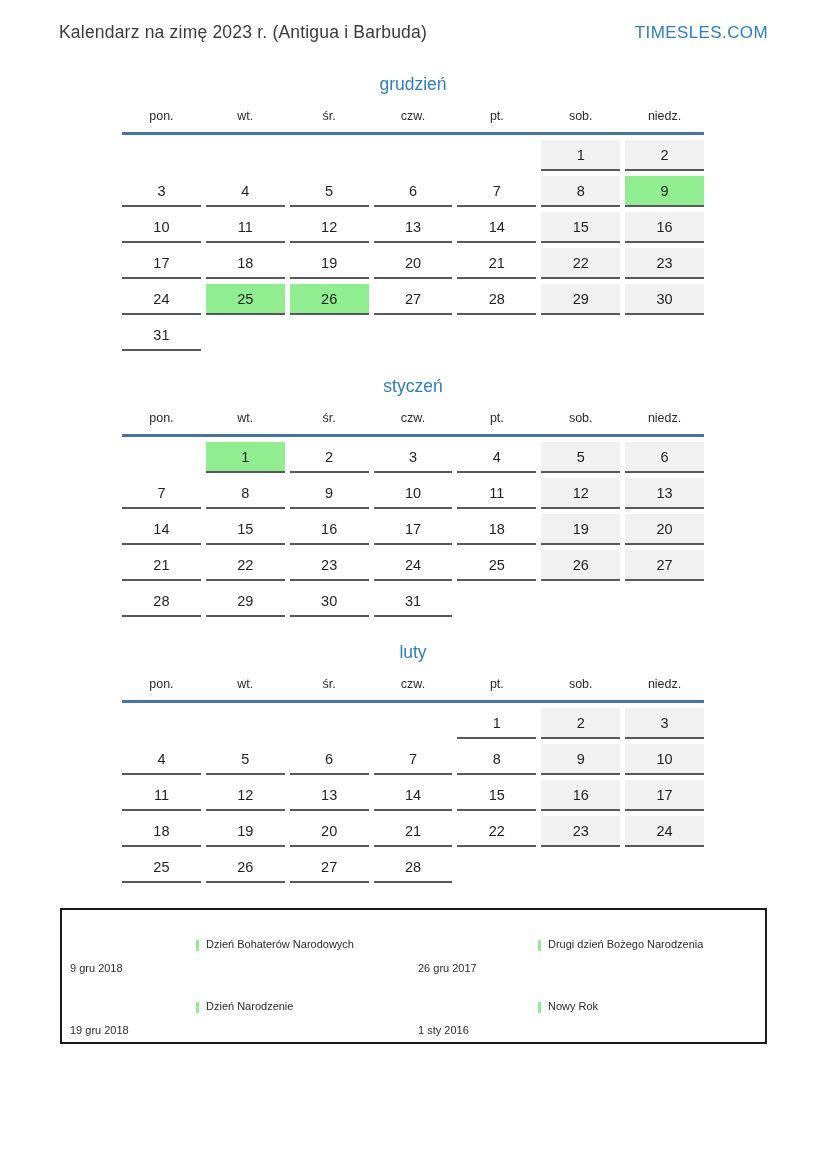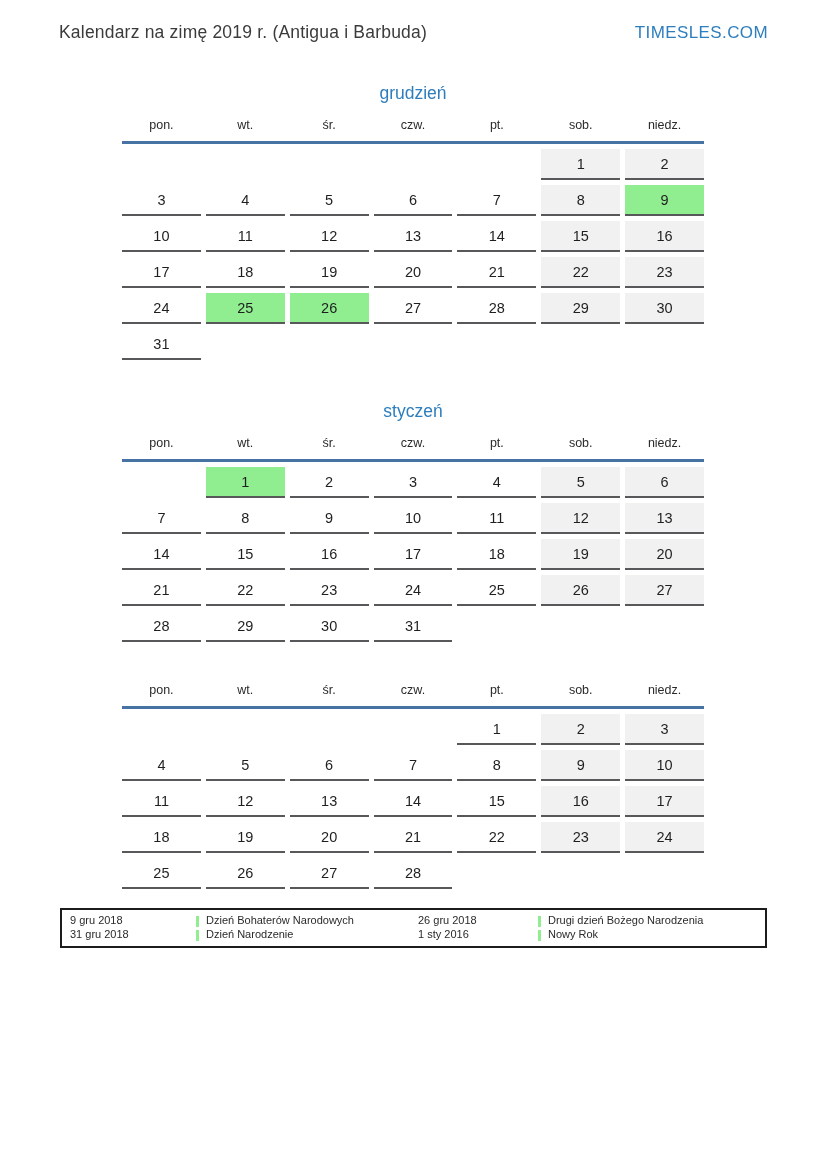--- a/index.html
+++ b/index.html
@@ -36,22 +36,22 @@
   .site-link {
     font-size: 17px;
     color: var(--blue);
     text-decoration: none;
     letter-spacing: 0.4px;
   }
   .calendar {
     width: 582px;
     margin-left: 122px;
   }
-  .month { margin-top: 40px; }
-  .month:first-child { margin-top: 39px; }
+  .month { margin-top: 24px; }
+  .month:first-child { margin-top: 30px; }
   .month-title {
     text-align: center;
     font-size: 17.5px;
     font-weight: normal;
     color: var(--blue);
     height: 23px;
     line-height: 23px;
   }
   .weekday-row {
     display: grid;
@@ -99,40 +99,41 @@
     padding: 4px 8px 5px 8px;
     display: grid;
     grid-template-columns: 126px 222px 120px 1fr;
     row-gap: 1px;
     font-size: 11px;
     color: #2a2a2a;
     align-items: center;
   }
   .legend-date {
     line-height: 13px;
+    margin-top: 48px;
   }
   .legend-name {
     display: flex;
     align-items: flex-end;
     line-height: 13px;
   }
   .legend-swatch {
     display: inline-block;
     width: 3px;
     height: 11px;
     background: var(--green);
     margin-right: 7px;
     flex: 0 0 3px;
   }
 </style>
 </head>
 <body>
 
 <div class="top-bar">
-  <h1 class="page-title">Kalendarz na zimę 2019 r. (Antigua i Barbuda)</h1>
+  <h1 class="page-title">Kalendarz na zimę 2023 r. (Antigua i Barbuda)</h1>
   <a class="site-link" href="#">TIMESLES.COM</a>
 </div>
 
 <div class="calendar">
     <section class="month">
       <h2 class="month-title">grudzień</h2>
       <div class="weekday-row">
         <div class="weekday">pon.</div>
         <div class="weekday">wt.</div>
         <div class="weekday">śr.</div>
@@ -231,20 +232,21 @@
         <div class="cell day">28</div>
         <div class="cell day">29</div>
         <div class="cell day">30</div>
         <div class="cell day">31</div>
         <div class="cell empty"></div>
         <div class="cell empty"></div>
         <div class="cell empty"></div>
       </div>
     </section>
     <section class="month">
+      <h2 class="month-title">luty</h2>
       <div class="weekday-row">
         <div class="weekday">pon.</div>
         <div class="weekday">wt.</div>
         <div class="weekday">śr.</div>
         <div class="weekday">czw.</div>
         <div class="weekday">pt.</div>
         <div class="weekday">sob.</div>
         <div class="weekday">niedz.</div>
       </div>
       <div class="header-line"></div>
@@ -287,26 +289,26 @@
       </div>
     </section>
   </div>
 
 <div class="legend-box">
     <div class="legend-date">9 gru 2018</div>
     <div class="legend-name">
       <span class="legend-swatch"></span>
       <span>Dzień Bohaterów Narodowych</span>
     </div>
-    <div class="legend-date">26 gru 2018</div>
+    <div class="legend-date">26 gru 2017</div>
     <div class="legend-name">
       <span class="legend-swatch"></span>
       <span>Drugi dzień Bożego Narodzenia</span>
     </div>
-    <div class="legend-date">31 gru 2018</div>
+    <div class="legend-date">19 gru 2018</div>
     <div class="legend-name">
       <span class="legend-swatch"></span>
       <span>Dzień Narodzenie</span>
     </div>
     <div class="legend-date">1 sty 2016</div>
     <div class="legend-name">
       <span class="legend-swatch"></span>
       <span>Nowy Rok</span>
     </div>
   </div>

